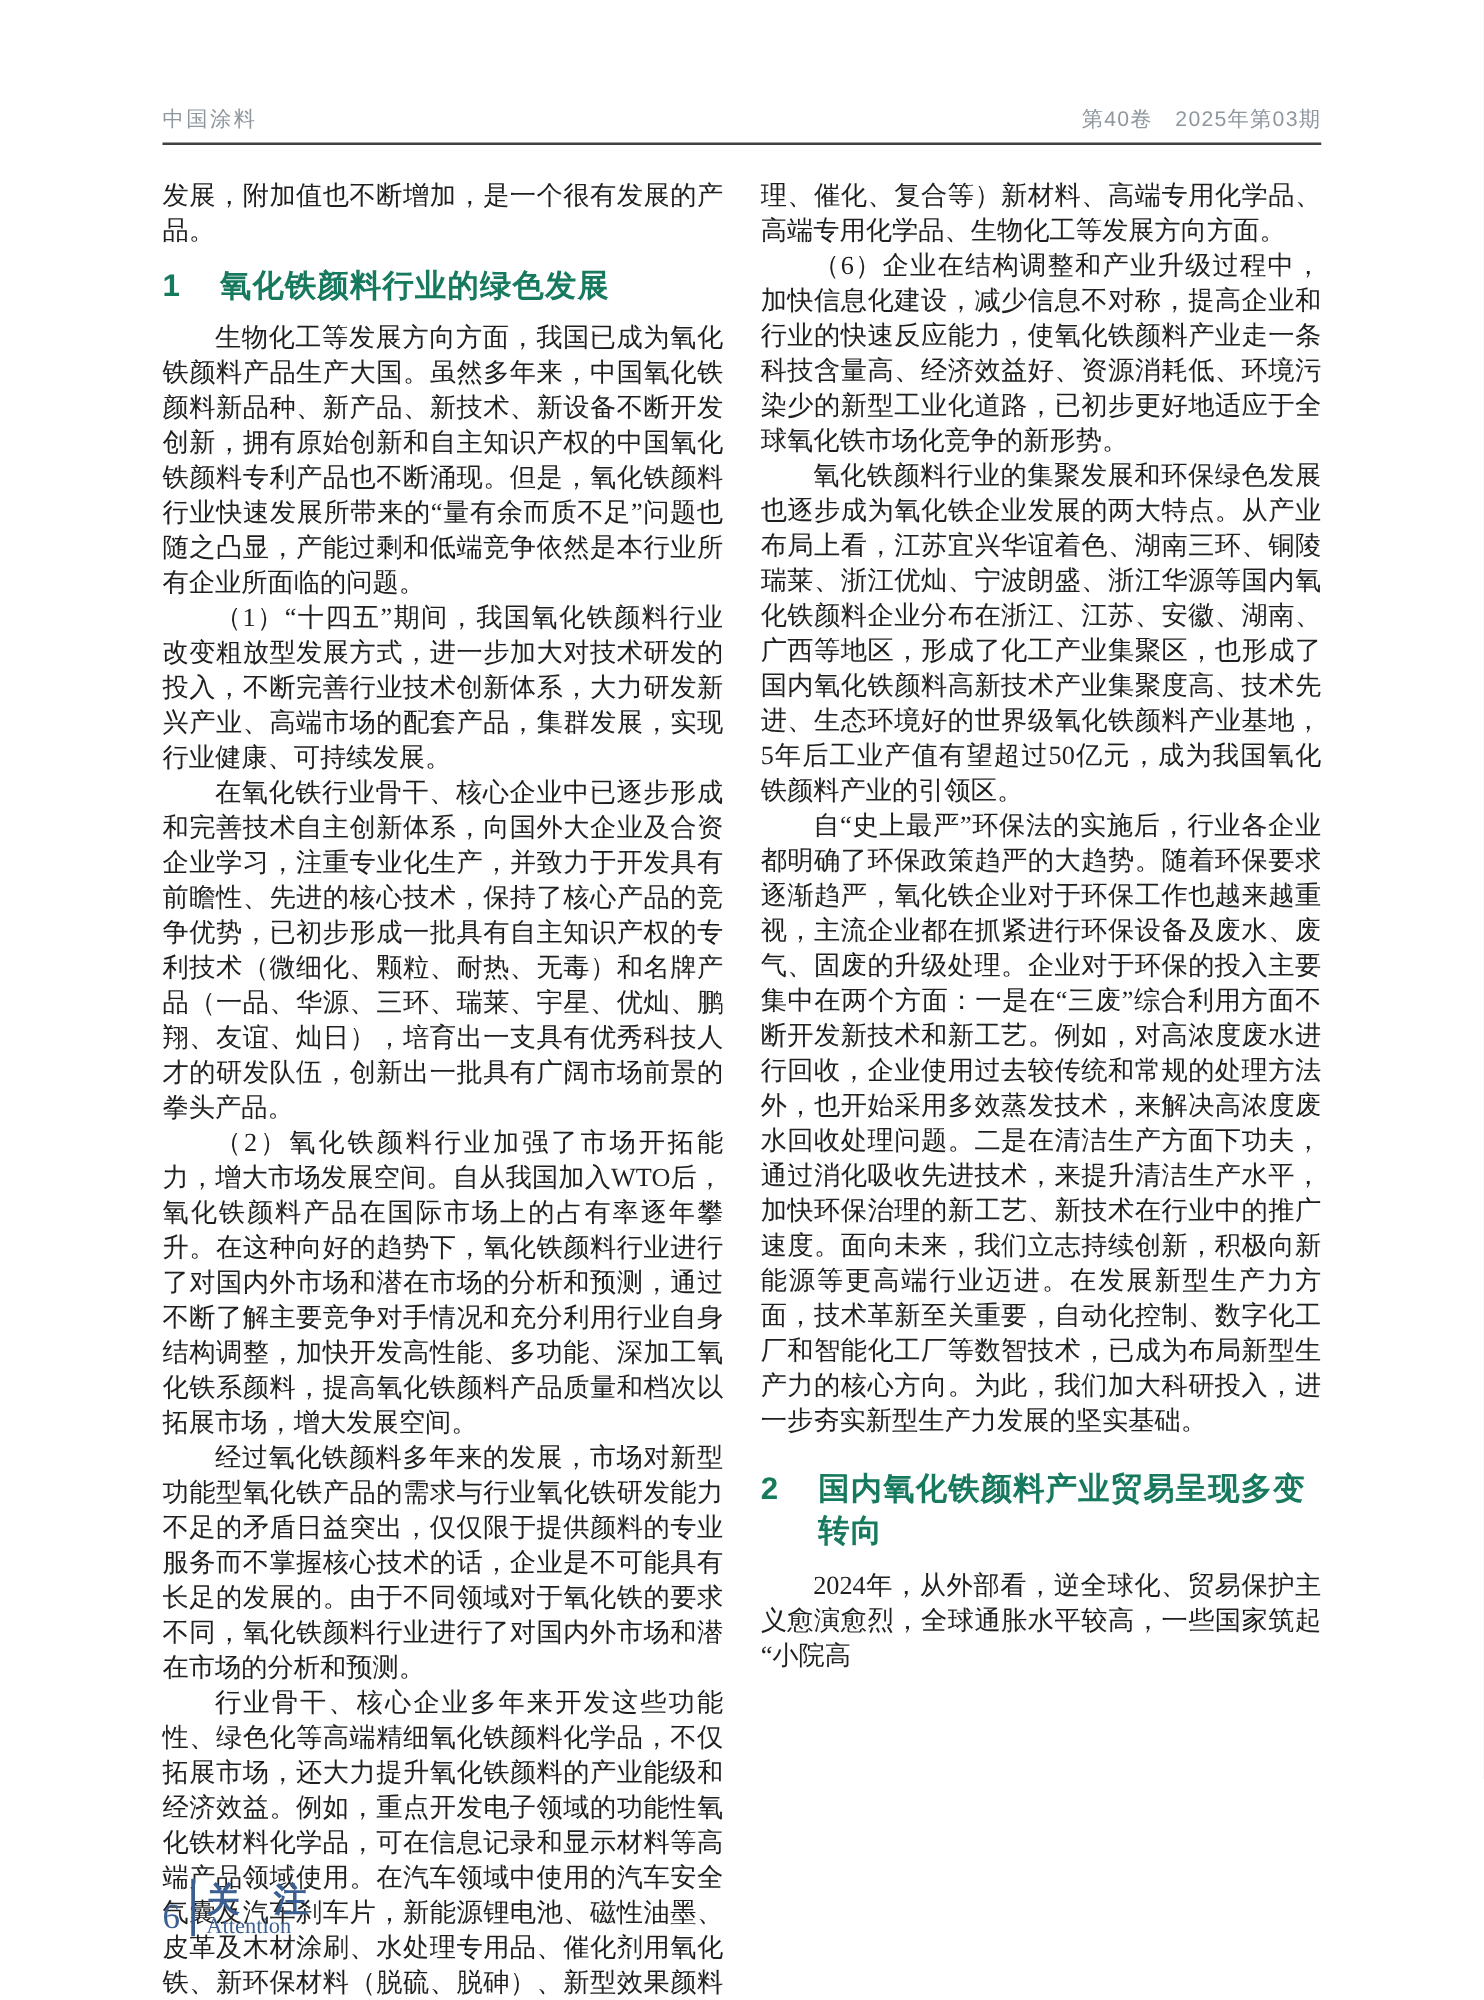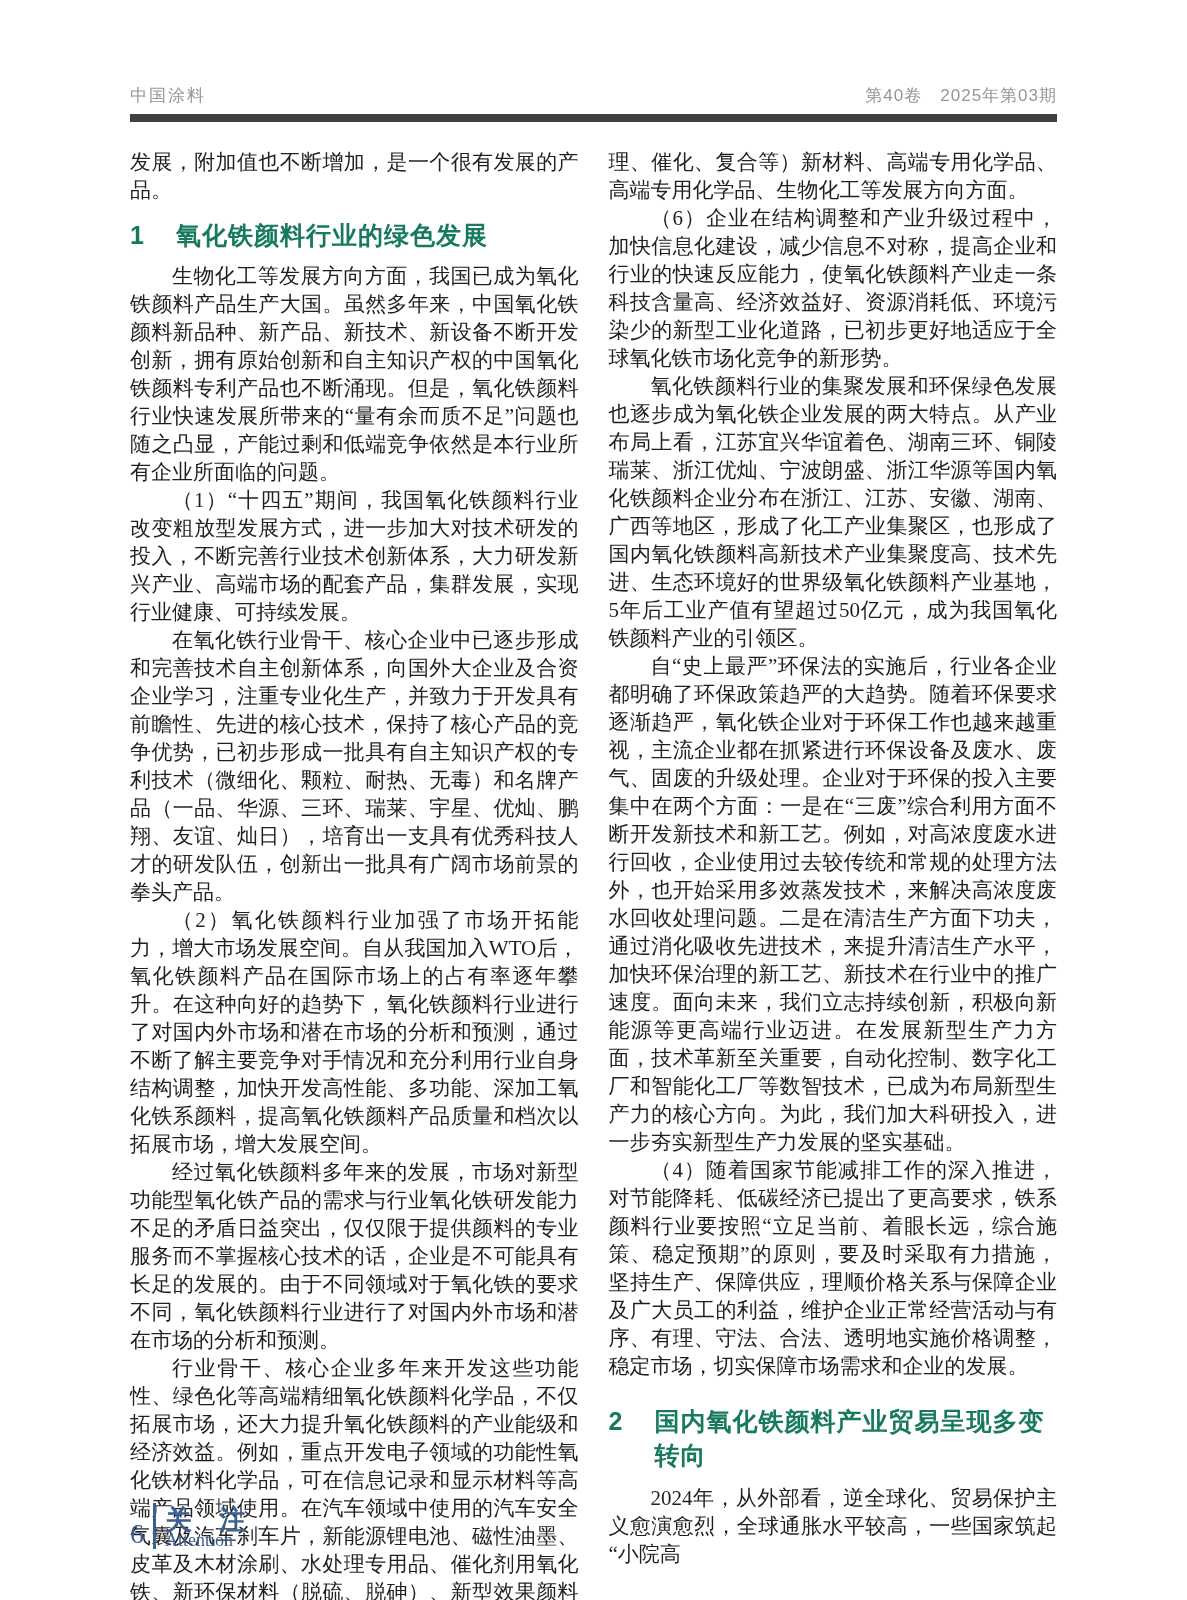--- a/index.html
+++ b/index.html
@@ -12,21 +12,21 @@
     overflow:hidden;
   }
   
   .header{
     margin:0 130px;
     padding-top:84px;
     padding-bottom:7px;
     display:flex;
     justify-content:space-between;
     align-items:baseline;
-    border-bottom:8px solid #404040;
+    border-bottom:2px solid #404040;
     color:#8f979e;
     font-size:17px;
     letter-spacing:2px;
     font-family:"Liberation Sans","DejaVu Sans",sans-serif;
   }
   .header .issue{letter-spacing:1px;}
   .header .issue .vol{margin-right:18px;}
   
   .bodygrid{
     margin:26px 130px 0;
@@ -115,21 +115,20 @@
       <p class="para">（2）氧化铁颜料行业加强了市场开拓能力，增大市场发展空间。自从我国加入WTO后，氧化铁颜料产品在国际市场上的占有率逐年攀升。在这种向好的趋势下，氧化铁颜料行业进行了对国内外市场和潜在市场的分析和预测，通过不断了解主要竞争对手情况和充分利用行业自身结构调整，加快开发高性能、多功能、深加工氧化铁系颜料，提高氧化铁颜料产品质量和档次以拓展市场，增大发展空间。</p>
       <p class="para">经过氧化铁颜料多年来的发展，市场对新型功能型氧化铁产品的需求与行业氧化铁研发能力不足的矛盾日益突出，仅仅限于提供颜料的专业服务而不掌握核心技术的话，企业是不可能具有长足的发展的。由于不同领域对于氧化铁的要求不同，氧化铁颜料行业进行了对国内外市场和潜在市场的分析和预测。</p>
       <p class="para">行业骨干、核心企业多年来开发这些功能性、绿色化等高端精细氧化铁颜料化学品，不仅拓展市场，还大力提升氧化铁颜料的产业能级和经济效益。例如，重点开发电子领域的功能性氧化铁材料化学品，可在信息记录和显示材料等高端产品领域使用。在汽车领域中使用的汽车安全气囊及汽车刹车片，新能源锂电池、磁性油墨、皮革及木材涂刷、水处理专用品、催化剂用氧化铁、新环保材料（脱硫、脱砷）、新型效果颜料等都进一步开发应用在化工（储能、脱硫、水处</p>
     </div>
 
     <div class="col" style="color: rgb(31, 31, 31);">
       <p class="para no-indent">理、催化、复合等）新材料、高端专用化学品、高端专用化学品、生物化工等发展方向方面。</p>
       <p class="para">（6）企业在结构调整和产业升级过程中，加快信息化建设，减少信息不对称，提高企业和行业的快速反应能力，使氧化铁颜料产业走一条科技含量高、经济效益好、资源消耗低、环境污染少的新型工业化道路，已初步更好地适应于全球氧化铁市场化竞争的新形势。</p>
       <p class="para">氧化铁颜料行业的集聚发展和环保绿色发展也逐步成为氧化铁企业发展的两大特点。从产业布局上看，江苏宜兴华谊着色、湖南三环、铜陵瑞莱、浙江优灿、宁波朗盛、浙江华源等国内氧化铁颜料企业分布在浙江、江苏、安徽、湖南、广西等地区，形成了化工产业集聚区，也形成了国内氧化铁颜料高新技术产业集聚度高、技术先进、生态环境好的世界级氧化铁颜料产业基地，5年后工业产值有望超过50亿元，成为我国氧化铁颜料产业的引领区。</p>
       <p class="para">自“史上最严”环保法的实施后，行业各企业都明确了环保政策趋严的大趋势。随着环保要求逐渐趋严，氧化铁企业对于环保工作也越来越重视，主流企业都在抓紧进行环保设备及废水、废气、固废的升级处理。企业对于环保的投入主要集中在两个方面：一是在“三废”综合利用方面不断开发新技术和新工艺。例如，对高浓度废水进行回收，企业使用过去较传统和常规的处理方法外，也开始采用多效蒸发技术，来解决高浓度废水回收处理问题。二是在清洁生产方面下功夫，通过消化吸收先进技术，来提升清洁生产水平，加快环保治理的新工艺、新技术在行业中的推广速度。面向未来，我们立志持续创新，积极向新能源等更高端行业迈进。在发展新型生产力方面，技术革新至关重要，自动化控制、数字化工厂和智能化工厂等数智技术，已成为布局新型生产力的核心方向。为此，我们加大科研投入，进一步夯实新型生产力发展的坚实基础。</p>
-      <p class="para">（4）随着国家节能减排工作的深入推进，对节能降耗、低碳经济已提出了更高要求，铁系颜料行业要按照“立足当前、着眼长远，综合施策、稳定预期”的原则，要及时采取有力措施，坚持生产、保障供应，理顺价格关系与保障企业及广大员工的利益，维护企业正常经营活动与有序、有理、守法、合法、透明地实施价格调整，稳定市场，切实保障市场需求和企业的发展。</p>
 
       <h2 class="sec-h second" id="h2" style="color: rgb(23, 121, 94);">
         <span class="sec-num">2</span>
         <span class="sec-title">国内氧化铁颜料产业贸易呈现多变转向</span>
       </h2>
 
       <p class="para">2024年，从外部看，逆全球化、贸易保护主义愈演愈烈，全球通胀水平较高，一些国家筑起“小院高</p>
     </div>
 
   </div>

